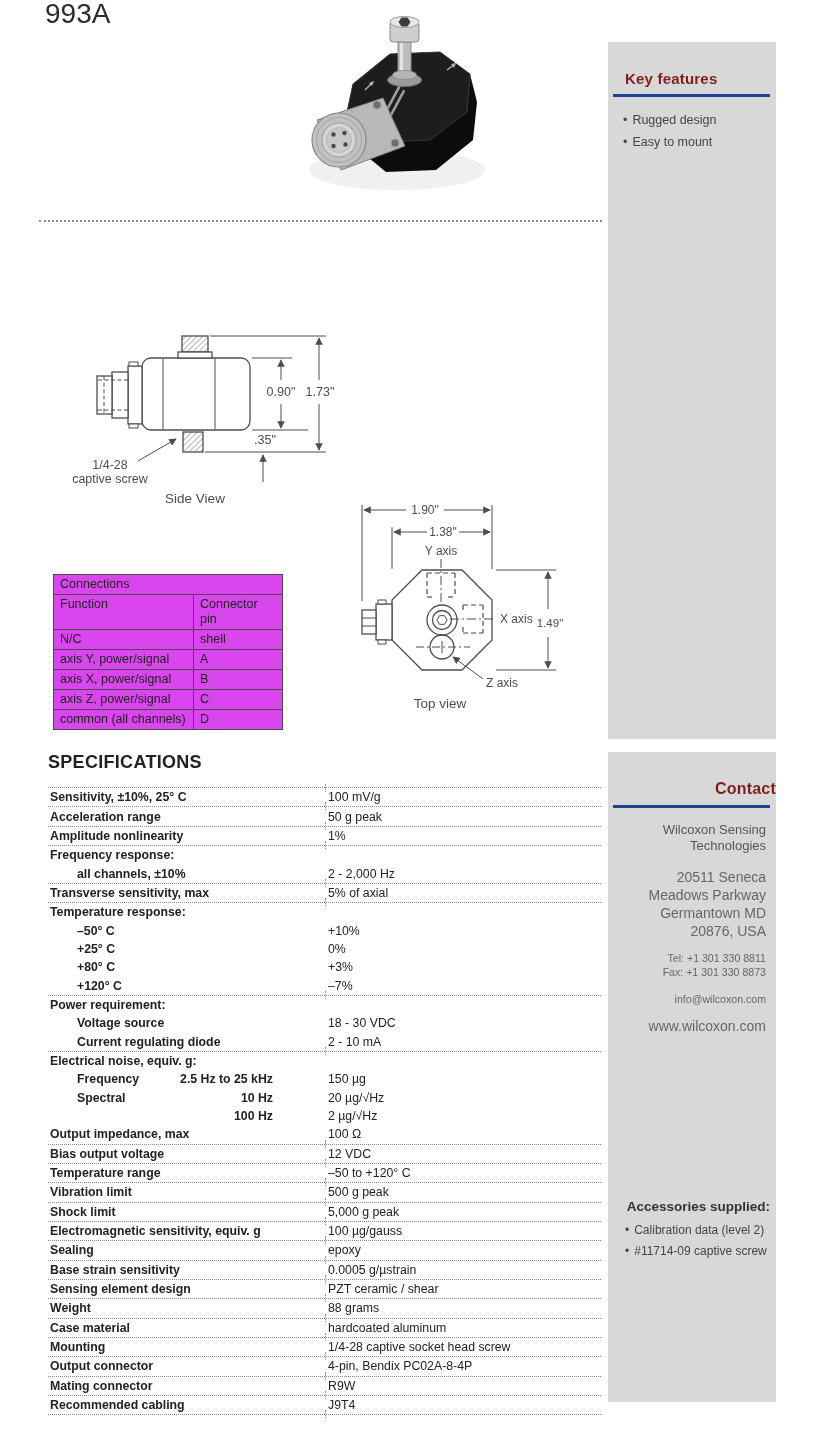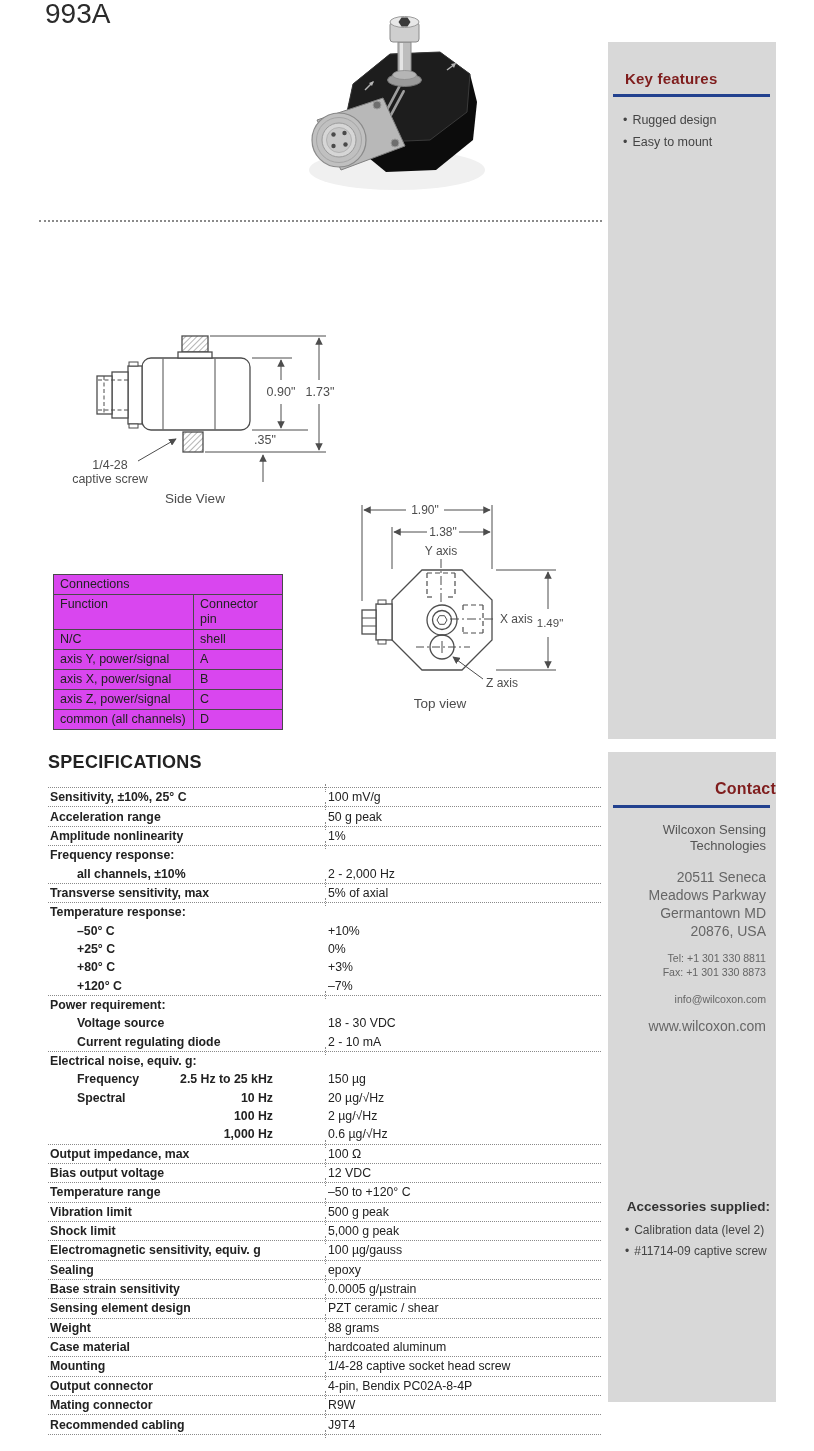--- a/index.html
+++ b/index.html
@@ -383,25 +383,20 @@
         <span class="sl-cond">10 Hz</span>
         <span class="sl-value">20 µg/√Hz</span>
       </div>
 
       <div class="spec-line ind">
         <span class="sl-label"></span>
         <span class="sl-cond">100 Hz</span>
         <span class="sl-value">2 µg/√Hz</span>
       </div>
 
-      <div class="spec-line ind sep">
-        <span class="sl-label"></span>
-        <span class="sl-cond">1,000 Hz</span>
-        <span class="sl-value">0.6 µg/√Hz</span>
-      </div>
 
       <div class="spec-line sep">
         <span class="sl-label">Output impedance, max</span>
         <span class="sl-cond"></span>
         <span class="sl-value">100 Ω</span>
       </div>
 
       <div class="spec-line sep">
         <span class="sl-label">Bias output voltage</span>
         <span class="sl-cond"></span>

